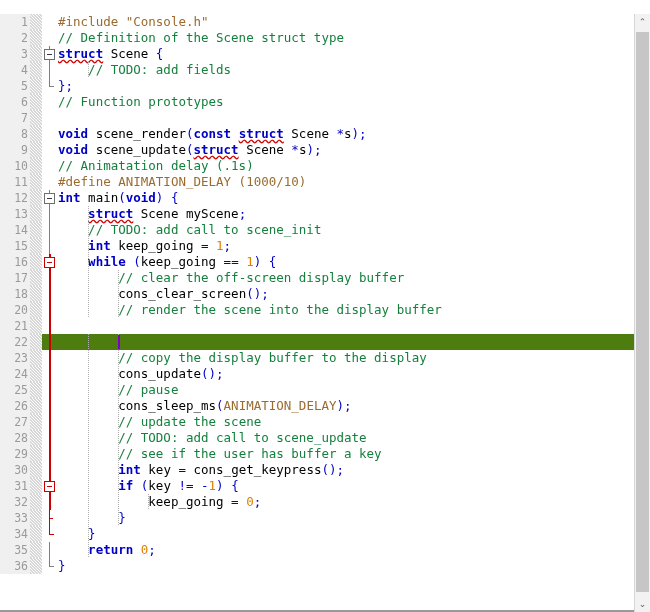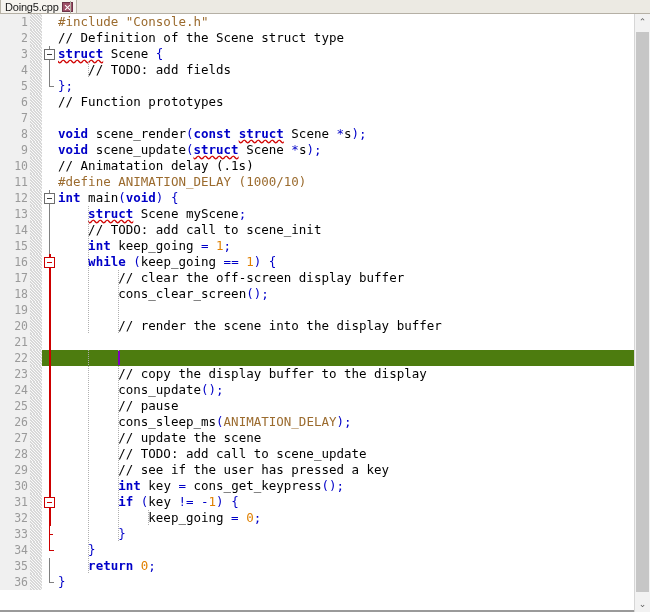--- a/index.html
+++ b/index.html
@@ -174,21 +174,21 @@
   
   #caret {
     position: absolute;
     width: 2px; height: 14px;
     background: #8000c0;
     top: 1px;
   }
 
   
   .kw      { color: #0000c8; font-weight: bold; }
-  .cmt     { color: #000000; }
+  .cmt     { color: #15803d; }
   .pre     { color: #9b6b2e; }
   .mac     { color: #9b6b2e; }
   .num     { color: #e08000; }
   .punc    { color: #0000c8; }
   .squig {
     text-decoration: underline wavy #d00000;
     text-decoration-skip-ink: none;
     text-align: right;
   }
 
@@ -219,27 +219,20 @@
     position: absolute; left: 0; bottom: 0;
     width: 634px; height: 2px;
     background: #9a9a9a;
   }
 </style>
 </head>
 <body>
 
 <div id="app">
 
-  <div id="tabbar">
-    <div id="tab">
-      <span id="tab-label">Doing5.cpp</span>
-      <span id="tab-icon"></span>
-    </div>
-    <div id="tab-divider"></div>
-  </div>
 
   <div id="editor">
     <div id="lines-host">
         <div class="row"><div class="lnum">1</div><div class="hatch"></div><div class="fold"></div><div class="code"><span class="pre">#include "Console.h"</span></div></div>
         <div class="row"><div class="lnum">2</div><div class="hatch"></div><div class="fold"></div><div class="code"><span class="cmt">// Definition of the Scene struct type</span></div></div>
         <div class="row"><div class="lnum">3</div><div class="hatch"></div><div class="fold"><div class="vline"></div><div class="box"></div></div><div class="code"><span class="kw squig">struct</span> <span class="">Scene</span> <span class="punc">{</span></div></div>
         <div class="row"><div class="lnum">4</div><div class="hatch"></div><div class="fold"><div class="vline"></div></div><div class="code"><div class="guide" style="left: 30.08px;"></div>    <span class="cmt">// TODO: add fields</span></div></div>
         <div class="row"><div class="lnum">5</div><div class="hatch"></div><div class="fold"><div class="endtick"></div></div><div class="code"><span class="punc">}</span><span class="punc">;</span></div></div>
         <div class="row"><div class="lnum">6</div><div class="hatch"></div><div class="fold"></div><div class="code"><span class="cmt">// Function prototypes</span></div></div>
         <div class="row"><div class="lnum">7</div><div class="hatch"></div><div class="fold"></div></div>
@@ -247,31 +240,30 @@
         <div class="row"><div class="lnum">9</div><div class="hatch"></div><div class="fold"></div><div class="code"><span class="kw">void</span> <span class="">scene_update</span><span class="punc">(</span><span class="kw squig">struct</span> <span class="">Scene</span> <span class="punc">*</span><span class="">s</span><span class="punc">)</span><span class="punc">;</span></div></div>
         <div class="row"><div class="lnum">10</div><div class="hatch"></div><div class="fold"></div><div class="code"><span class="cmt">// Animatation delay (.1s)</span></div></div>
         <div class="row"><div class="lnum">11</div><div class="hatch"></div><div class="fold"></div><div class="code"><span class="pre">#define ANIMATION_DELAY (1000/10)</span></div></div>
         <div class="row"><div class="lnum">12</div><div class="hatch"></div><div class="fold"><div class="vline"></div><div class="box"></div></div><div class="code"><span class="kw">int</span> <span class="">main</span><span class="punc">(</span><span class="kw">void</span><span class="punc">)</span> <span class="punc">{</span></div></div>
         <div class="row"><div class="lnum">13</div><div class="hatch"></div><div class="fold"><div class="vline"></div></div><div class="code"><div class="guide" style="left: 30.08px;"></div>    <span class="kw squig">struct</span> <span class="">Scene</span> <span class="">myScene</span><span class="punc">;</span></div></div>
         <div class="row"><div class="lnum">14</div><div class="hatch"></div><div class="fold"><div class="vline"></div></div><div class="code"><div class="guide" style="left: 30.08px;"></div>    <span class="cmt">// TODO: add call to scene_init</span></div></div>
         <div class="row"><div class="lnum">15</div><div class="hatch"></div><div class="fold"><div class="vline"></div></div><div class="code"><div class="guide" style="left: 30.08px;"></div>    <span class="kw">int</span> <span class="">keep_going</span> <span class="punc">=</span> <span class="num">1</span><span class="punc">;</span></div></div>
         <div class="row"><div class="lnum">16</div><div class="hatch"></div><div class="fold"><div class="vline red"></div><div class="box red"></div></div><div class="code"><div class="guide" style="left: 30.08px;"></div>    <span class="kw">while</span> <span class="punc">(</span><span class="">keep_going</span> <span class="punc">=</span><span class="punc">=</span> <span class="num">1</span><span class="punc">)</span> <span class="punc">{</span></div></div>
         <div class="row"><div class="lnum">17</div><div class="hatch"></div><div class="fold"><div class="vline red"></div></div><div class="code"><div class="guide" style="left: 30.08px;"></div><div class="guide" style="left: 60.16px;"></div>        <span class="cmt">// clear the off-screen display buffer</span></div></div>
         <div class="row"><div class="lnum">18</div><div class="hatch"></div><div class="fold"><div class="vline red"></div></div><div class="code"><div class="guide" style="left: 30.08px;"></div><div class="guide" style="left: 60.16px;"></div>        <span class="">cons_clear_screen</span><span class="punc">(</span><span class="punc">)</span><span class="punc">;</span></div></div>
-        <div class="row"><div class="lnum">19</div><div class="hatch"></div><div class="fold"><div class="vline red"></div></div><div class="code"><div class="guide" style="left: 30.08px;"></div><div class="guide" style="left: 60.16px;"></div></div></div>
         <div class="row"><div class="lnum">20</div><div class="hatch"></div><div class="fold"><div class="vline red"></div></div><div class="code"><div class="guide" style="left: 30.08px;"></div><div class="guide" style="left: 60.16px;"></div>        <span class="cmt">// render the scene into the display buffer</span></div></div>
         <div class="row"><div class="lnum">21</div><div class="hatch"></div><div class="fold"><div class="vline red"></div></div></div>
         <div class="row current"><div class="lnum">22</div><div class="hatch"></div><div class="fold"><div class="vline red"></div></div><div class="code"><div class="guide" style="left: 30.08px;"></div><div class="guide" style="left: 60.16px;"></div></div><div id="caret" style="left: 118.16px;"></div></div>
         <div class="row"><div class="lnum">23</div><div class="hatch"></div><div class="fold"><div class="vline red"></div></div><div class="code"><div class="guide" style="left: 30.08px;"></div><div class="guide" style="left: 60.16px;"></div>        <span class="cmt">// copy the display buffer to the display</span></div></div>
         <div class="row"><div class="lnum">24</div><div class="hatch"></div><div class="fold"><div class="vline red"></div></div><div class="code"><div class="guide" style="left: 30.08px;"></div><div class="guide" style="left: 60.16px;"></div>        <span class="">cons_update</span><span class="punc">(</span><span class="punc">)</span><span class="punc">;</span></div></div>
         <div class="row"><div class="lnum">25</div><div class="hatch"></div><div class="fold"><div class="vline red"></div></div><div class="code"><div class="guide" style="left: 30.08px;"></div><div class="guide" style="left: 60.16px;"></div>        <span class="cmt">// pause</span></div></div>
         <div class="row"><div class="lnum">26</div><div class="hatch"></div><div class="fold"><div class="vline red"></div></div><div class="code"><div class="guide" style="left: 30.08px;"></div><div class="guide" style="left: 60.16px;"></div>        <span class="">cons_sleep_ms</span><span class="punc">(</span><span class="mac">ANIMATION_DELAY</span><span class="punc">)</span><span class="punc">;</span></div></div>
         <div class="row"><div class="lnum">27</div><div class="hatch"></div><div class="fold"><div class="vline red"></div></div><div class="code"><div class="guide" style="left: 30.08px;"></div><div class="guide" style="left: 60.16px;"></div>        <span class="cmt">// update the scene</span></div></div>
         <div class="row"><div class="lnum">28</div><div class="hatch"></div><div class="fold"><div class="vline red"></div></div><div class="code"><div class="guide" style="left: 30.08px;"></div><div class="guide" style="left: 60.16px;"></div>        <span class="cmt">// TODO: add call to scene_update</span></div></div>
-        <div class="row"><div class="lnum">29</div><div class="hatch"></div><div class="fold"><div class="vline red"></div></div><div class="code"><div class="guide" style="left: 30.08px;"></div><div class="guide" style="left: 60.16px;"></div>        <span class="cmt">// see if the user has pressed a key</span></div></div>
+        <div class="row"><div class="lnum">29</div><div class="hatch"></div><div class="fold"><div class="vline red"></div></div><div class="code"><div class="guide" style="left: 30.08px;"></div><div class="guide" style="left: 60.16px;"></div>        <span class="cmt">// see if the user has buffer a key</span></div></div>
         <div class="row"><div class="lnum">30</div><div class="hatch"></div><div class="fold"><div class="vline red"></div></div><div class="code"><div class="guide" style="left: 30.08px;"></div><div class="guide" style="left: 60.16px;"></div>        <span class="kw">int</span> <span class="">key</span> <span class="punc">=</span> <span class="">cons_get_keypress</span><span class="punc">(</span><span class="punc">)</span><span class="punc">;</span></div></div>
         <div class="row"><div class="lnum">31</div><div class="hatch"></div><div class="fold"><div class="vline red"></div><div class="box red"></div></div><div class="code"><div class="guide" style="left: 30.08px;"></div><div class="guide" style="left: 60.16px;"></div>        <span class="kw">if</span> <span class="punc">(</span><span class="">key</span> <span class="punc">!</span><span class="punc">=</span> <span class="punc">-</span><span class="num">1</span><span class="punc">)</span> <span class="punc">{</span></div></div>
         <div class="row"><div class="lnum">32</div><div class="hatch"></div><div class="fold"><div class="vline red"></div></div><div class="code"><div class="guide" style="left: 30.08px;"></div><div class="guide" style="left: 60.16px;"></div><div class="guide" style="left: 90.24px;"></div>            <span class="">keep_going</span> <span class="punc">=</span> <span class="num">0</span><span class="punc">;</span></div></div>
         <div class="row"><div class="lnum">33</div><div class="hatch"></div><div class="fold"><div class="midtick red"></div></div><div class="code"><div class="guide" style="left: 30.08px;"></div><div class="guide" style="left: 60.16px;"></div>        <span class="punc">}</span></div></div>
         <div class="row"><div class="lnum">34</div><div class="hatch"></div><div class="fold"><div class="endtick red"></div></div><div class="code"><div class="guide" style="left: 30.08px;"></div>    <span class="punc">}</span></div></div>
         <div class="row"><div class="lnum">35</div><div class="hatch"></div><div class="fold"><div class="vline"></div></div><div class="code"><div class="guide" style="left: 30.08px;"></div>    <span class="kw">return</span> <span class="num">0</span><span class="punc">;</span></div></div>
         <div class="row"><div class="lnum">36</div><div class="hatch"></div><div class="fold"><div class="endtick"></div></div><div class="code"><span class="punc">}</span></div></div>
       </div>
     <div id="bottom-line"></div>
   </div>

